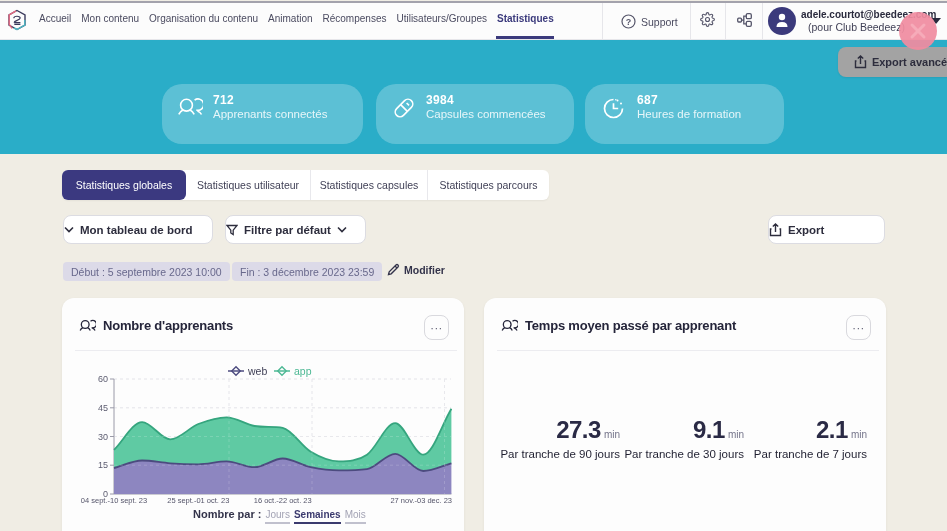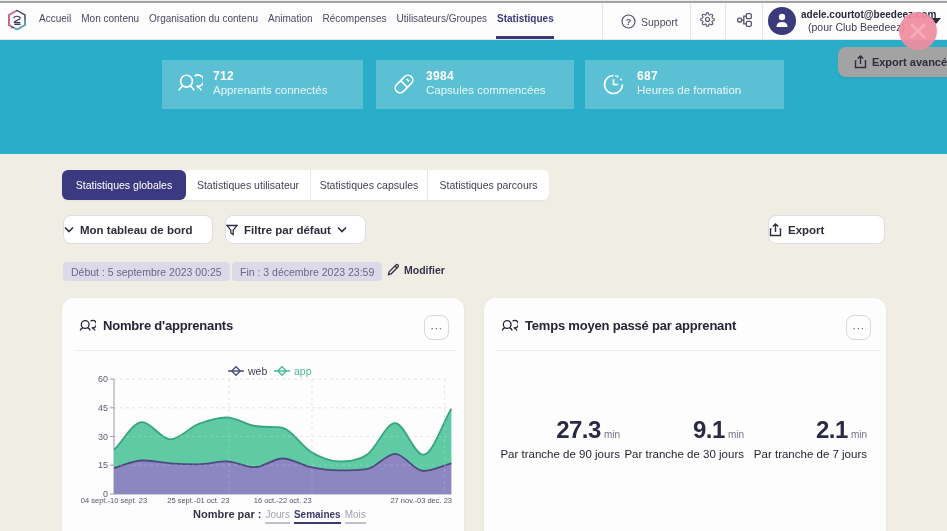--- a/index.html
+++ b/index.html
@@ -5,21 +5,21 @@
 html,body{width:947px;height:531px;overflow:hidden}
 body{font-family:"Liberation Sans",sans-serif;background:#f0ede4;position:relative}
 .topline{position:absolute;left:0;top:1px;width:947px;height:2px;background:#a3a2ac}
 .nav{position:absolute;left:0;top:3px;width:947px;height:37px;background:#fcfcfc;border-bottom:1px solid #e6e6ea}
 .menu{position:absolute;top:0;height:37px;display:flex;align-items:center;color:#4b4b60;font-size:10px}
 .menu a{margin-right:10px;white-space:nowrap;text-decoration:none;color:#4b4b60}
 .menu a.act{color:#3b3a7c;font-weight:bold}
 .navdiv{position:absolute;top:0;width:1px;height:37px;background:#e6e6ea}
 .underl{position:absolute;left:496px;top:36px;width:58px;height:3px;background:#3b3a7c}
 .band{position:absolute;left:0;top:40px;width:947px;height:114px;background:#2aadc8}
-.scard{position:absolute;top:60px;height:49px;background:rgba(255,255,255,.24);border-radius:0;color:#fff}
+.scard{position:absolute;top:84px;height:60px;background:rgba(255,255,255,.24);border-radius:20px;color:#fff}
 .scard .num{position:absolute;top:9px;font-size:12px;font-weight:bold;letter-spacing:.3px}
 .scard .lbl{position:absolute;top:24px;font-size:11.5px;color:rgba(255,255,255,.85);white-space:nowrap}
 .expadv{position:absolute;left:838px;top:47px;width:125px;height:30px;background:#a3a3a3;border-radius:8px;box-shadow:0 1px 2px rgba(0,0,0,.08);font-size:11px;font-weight:bold;color:#2d2d3d;display:flex;align-items:center;justify-content:center;gap:5px}
 .tabs{position:absolute;left:62px;top:170px;height:30px;display:flex;background:#fff;border-radius:6px;box-shadow:0 1px 2px rgba(0,0,0,.05)}
 .tab{height:30px;display:flex;align-items:center;justify-content:center;font-size:10.5px;color:#3f3f55;border-right:1px solid #e8e8ec;white-space:nowrap}
 .tab:last-child{border-right:none}
 .tab.act{background:#3b3980;color:#fff;border-radius:6px;border-right:none}
 .btn{position:absolute;top:215px;height:29px;background:#fff;border:1px solid #dcdce2;border-radius:8px;font-size:11.5px;font-weight:bold;color:#2d2d3d;display:flex;align-items:center;justify-content:flex-start;gap:6px}
 .chip{position:absolute;top:262px;height:19px;background:#dcdae8;border-radius:4px;color:#68688c;font-size:10.5px;display:flex;align-items:center;padding:0 8px;white-space:nowrap}
 .modif{position:absolute;top:263px;left:387px;font-size:10.5px;font-weight:bold;color:#33334a;display:flex;align-items:center;gap:4px}
@@ -135,21 +135,21 @@
     </svg>Mon tableau de bord</div>
 <div class="btn" style="left:225px;width:141px"><svg width="12" height="12" viewBox="0 0 12 12">
       <path d="M1 1.5 H11 L7.2 6.2 V10.5 L4.8 9 V6.2 Z" fill="none" stroke="#2d2d3d" stroke-width="1.3"></path>
     </svg>Filtre par défaut<svg width="10" height="7" viewBox="0 0 10 7">
       <path d="M1 1.5 L5 5.5 L9 1.5" fill="none" stroke="#2d2d3d" stroke-width="1.6"></path>
     </svg></div>
 <div class="btn" style="left:768px;width:117px"><svg width="13" height="14" viewBox="0 0 13 14" fill="none" stroke="#2d2d3d" stroke-width="1.4">
       <path d="M2.5 6 H1.5 V12.5 H11.5 V6 H10.5 M6.5 1 V9 M3.8 3.5 L6.5 1 L9.2 3.5"></path>
     </svg>Export</div>
 
-<div class="chip" style="left:63px">Début : 5 septembre 2023 00:25</div>
+<div class="chip" style="left:63px">Début : 5 septembre 2023 10:00</div>
 <div class="chip" style="left:232px">Fin : 3 décembre 2023 23:59</div>
 <div class="modif"><svg width="13" height="13" viewBox="0 0 13 13" fill="none" stroke="#33334a" stroke-width="1.3">
       <path d="M1.5 11.5 L2.2 8.8 L9 2 Q10 1 11 2 Q12 3 11 4 L4.2 10.8 Z M8 3 L10 5"></path>
     </svg>Modifier</div>
 
 <div class="card" style="left:62px">
  <div class="chead"><svg width="17" height="14" viewBox="0 0 26 21" fill="none" stroke="#25253a" stroke-width="2">
         <circle cx="9.5" cy="8.2" r="5.9"></circle>
         <path d="M5.9 13.0 Q3.0 14.5 1.8 17.4 M13.1 13.0 Q16.0 14.5 17.2 17.4"></path>
         <path d="M17.6 3.1 A5.7 5.7 0 1 1 19.3 13.1"></path>

